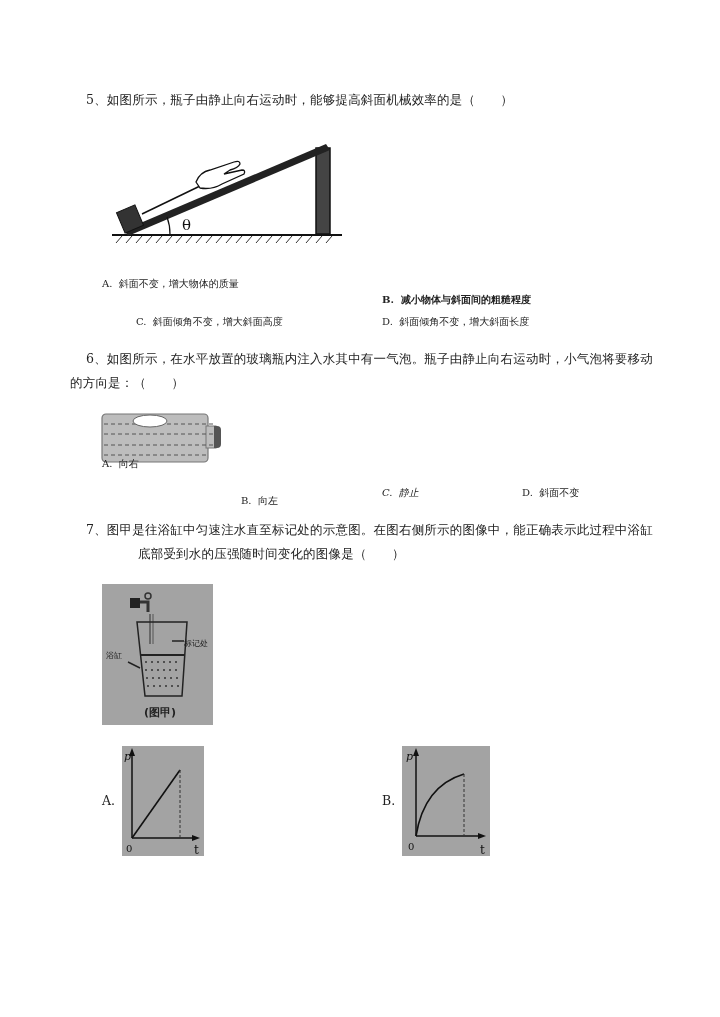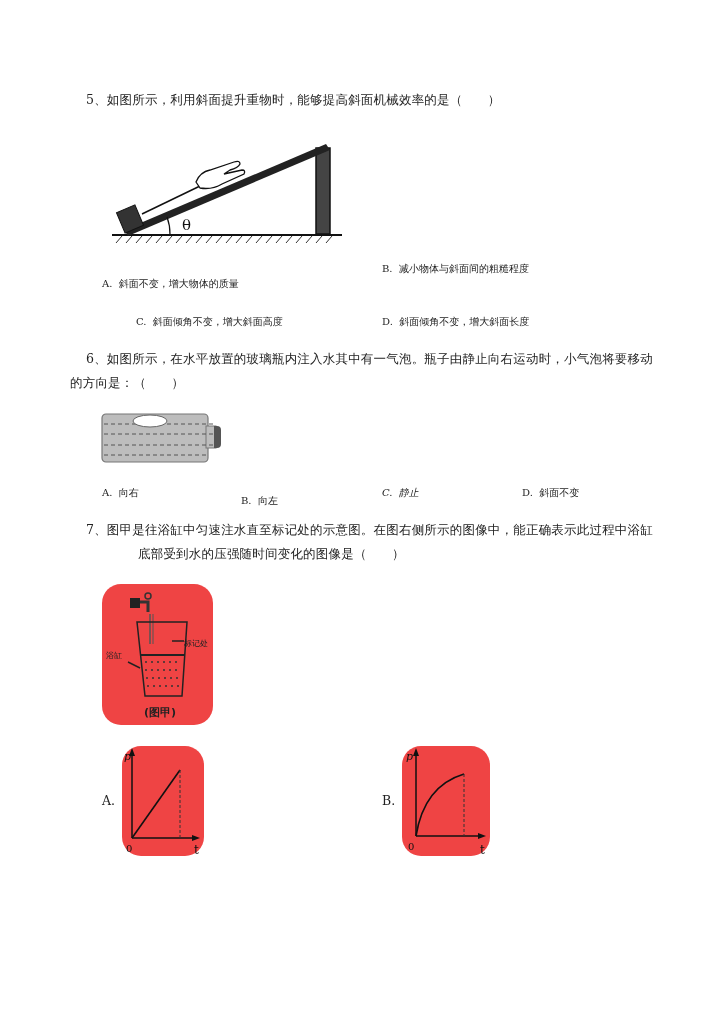--- a/index.html
+++ b/index.html
@@ -1,28 +1,28 @@
 <!DOCTYPE html>
 <html><head>
   <meta charset="utf-8">
   <style>
     html, body { margin: 0; padding: 0; background: #ffffff; }
     body { width: 720px; height: 1017px; position: relative; overflow: hidden;
            font-family: "DejaVu Serif", "Liberation Serif", serif; color: #222; }
     .line { position: absolute; font-size: 12.5px; line-height: 16px; white-space: nowrap; letter-spacing: 0.2px; }
     .opt { position: absolute; font-size: 10px; line-height: 16px; white-space: nowrap; }
     .fig { position: absolute; }
-    .photo { background: #ef4444; border-radius: 19px; }
+    .photo { background: #a3a3a3; }
     .graph-label { position: absolute; font-size: 12.5px; }
   </style>
 </head>
 <body>
 
 <div class="line" style="left:86px;top:92px;">
-  <span>5、</span><span>如图所示，利用斜面提升重物时，能够提高斜面机械效率的是（　　）</span>
+  <span>5、</span><span>如图所示，瓶子由静止向右运动时，能够提高斜面机械效率的是（　　）</span>
 </div>
 
 <div class="fig" style="left:104px;top:134px;width:246px;height:114px;">
   <svg width="246" height="114" viewBox="0 0 246 114">
 
     <line x1="8" y1="101" x2="238" y2="101" stroke="#111" stroke-width="2"></line>
     <g stroke="#333" stroke-width="1">
       <line x1="12" y1="109" x2="18" y2="102"></line>
         <line x1="22" y1="109" x2="28" y2="102"></line>
         <line x1="32" y1="109" x2="38" y2="102"></line>
@@ -58,21 +58,21 @@
     <path d="M92,48 q4,-10 14,-12 l24,-8 q6,-2 6,2 q-2,4 -10,6 l-6,4 l18,-4 q4,0 2,4 l-22,10 q-10,6 -22,4 z" fill="#fff" stroke="#111" stroke-width="1.3"></path>
 
     <path d="M66,101 A 48 48 0 0 0 63,83" fill="none" stroke="#111" stroke-width="1.2"></path>
     <text x="78" y="96" font-size="15" font-family="DejaVu Serif, serif" fill="#111">θ</text>
   </svg>
 </div>
 
 <div class="opt" style="left:102px;top:276px;">
   <span>A.</span>&nbsp;&nbsp;<span>斜面不变，增大物体的质量</span>
 </div>
-<div class="opt" style="left:382px;top:261px;">
+<div class="opt" style="left:382px;top:292px;font-weight:bold;">
   <span>B.</span>&nbsp;&nbsp;<span>减小物体与斜面间的粗糙程度</span>
 </div>
 <div class="opt" style="left:102px;top:314px;margin-left:34px;">
   <span>C.</span>&nbsp;&nbsp;<span>斜面倾角不变，增大斜面高度</span>
 </div>
 <div class="opt" style="left:382px;top:314px;">
   <span>D.</span>&nbsp;&nbsp;<span>斜面倾角不变，增大斜面长度</span>
 </div>
 
 <div class="line" style="left:86px;top:351px;">
@@ -90,21 +90,21 @@
     <g stroke="#555" stroke-width="1" stroke-dasharray="4,3">
       <line x1="4" y1="12" x2="114" y2="12"></line>
       <line x1="4" y1="22" x2="114" y2="22"></line>
       <line x1="4" y1="33" x2="114" y2="33"></line>
       <line x1="4" y1="43" x2="106" y2="43"></line>
     </g>
     <ellipse cx="50" cy="9" rx="17" ry="6" fill="#fff" stroke="#666" stroke-width="1"></ellipse>
   </svg>
 </div>
 
-<div class="opt" style="left:102px;top:485px;">
+<div class="opt" style="left:102px;top:456px;">
   <span>A.</span>&nbsp;&nbsp;<span>向右</span>
 </div>
 <div class="opt" style="left:241px;top:485px;margin-top:8px;">
   <span>B.</span>&nbsp;&nbsp;<span>向左</span>
 </div>
 <div class="opt" style="left:382px;top:485px;font-style:italic;">
   <span>C.</span>&nbsp;&nbsp;<span>静止</span>
 </div>
 <div class="opt" style="left:522px;top:485px;">
   <span>D.</span>&nbsp;&nbsp;<span>斜面不变</span>

